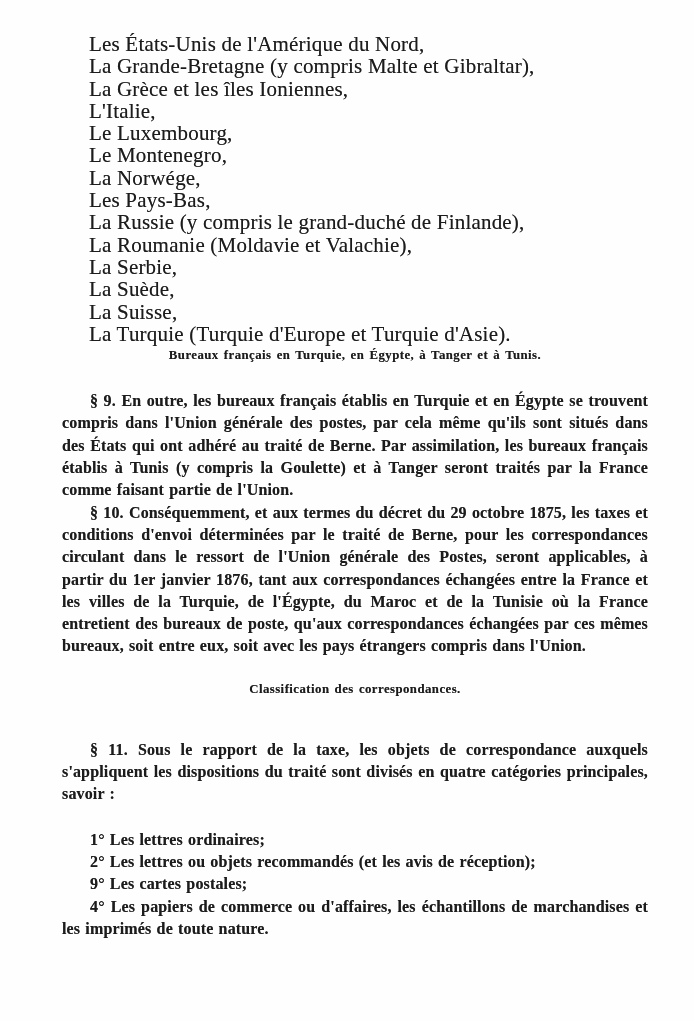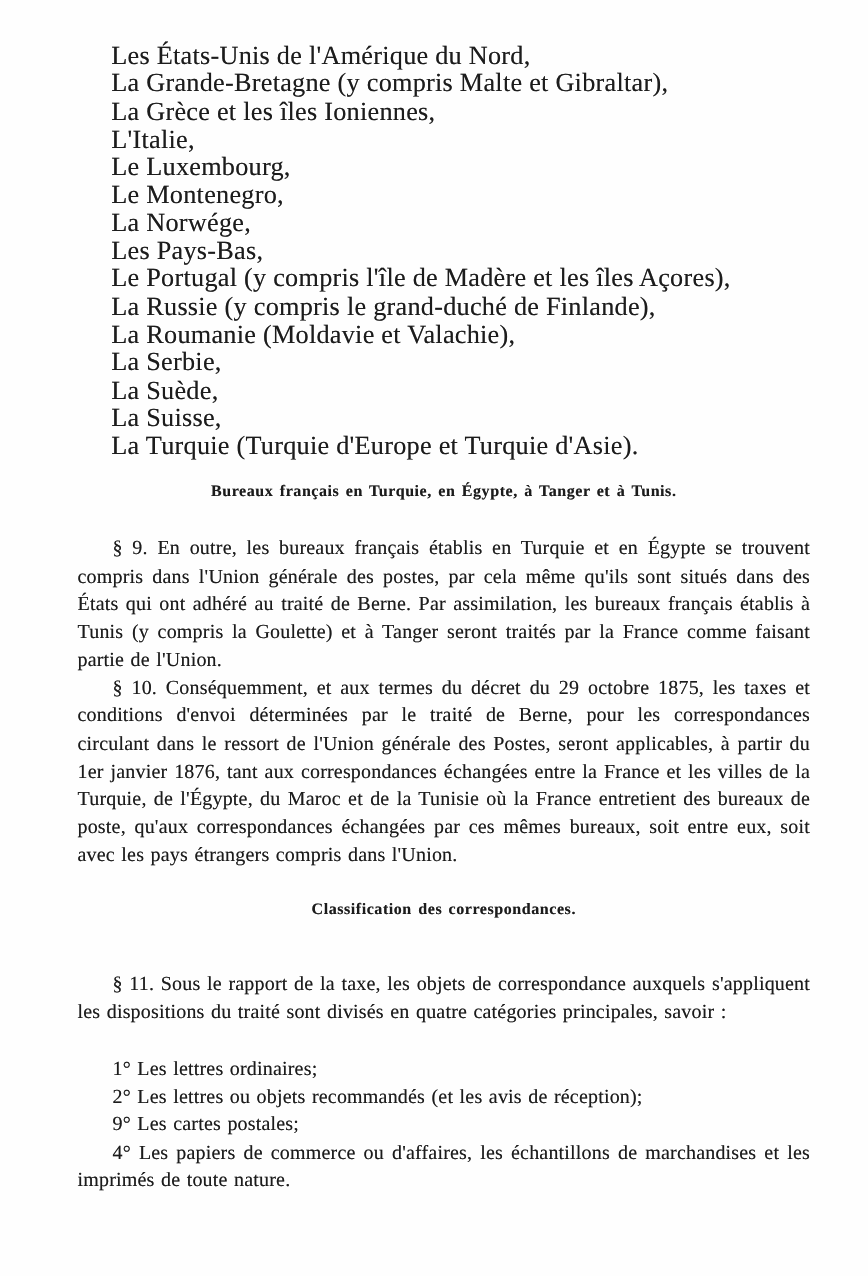--- a/index.html
+++ b/index.html
@@ -29,56 +29,56 @@
     font-size: 21px;
     line-height: 22.3px;
     letter-spacing: 0.2px;
     white-space: nowrap;
   }
   .section-heading {
     text-align: center;
     font-weight: bold;
     font-size: 12.8px;
     letter-spacing: 0.45px;
-    margin-top: 19px;
+    margin-top: 3px;
     margin-bottom: 27px;
     word-spacing: 1.5px;
   }
   .heading-classification {
     margin-top: 24px;
     margin-bottom: 42px;
   }
   .body-para {
     margin: 0;
     font-size: 16px;
     line-height: 22.3px;
     text-align: justify;
     text-indent: 28px;
     letter-spacing: 0.15px;
     word-spacing: 1px;
+    font-weight: bold;
   }
   .category-list {
     margin-top: 23px;
   }
 </style>
 </head>
 <body>
 
 <div class="page">
 
   <div class="country-list">
     <div class="country-line">Les États-Unis de l'Amérique du Nord,</div>
     <div class="country-line">La Grande-Bretagne (y compris Malte et Gibraltar),</div>
     <div class="country-line">La Grèce et les îles Ioniennes,</div>
     <div class="country-line">L'Italie,</div>
     <div class="country-line">Le Luxembourg,</div>
     <div class="country-line">Le Montenegro,</div>
     <div class="country-line">La Norwége,</div>
     <div class="country-line">Les Pays-Bas,</div>
-    <div class="country-line">Le Portugal (y compris l'île de Madère et les îles Açores),</div>
     <div class="country-line">La Russie (y compris le grand-duché de Finlande),</div>
     <div class="country-line">La Roumanie (Moldavie et Valachie),</div>
     <div class="country-line">La Serbie,</div>
     <div class="country-line">La Suède,</div>
     <div class="country-line">La Suisse,</div>
     <div class="country-line">La Turquie (Turquie d'Europe et Turquie d'Asie).</div>
   </div>
 
   <div class="section-heading">Bureaux français en Turquie, en Égypte, à Tanger et à Tunis.</div>
 

